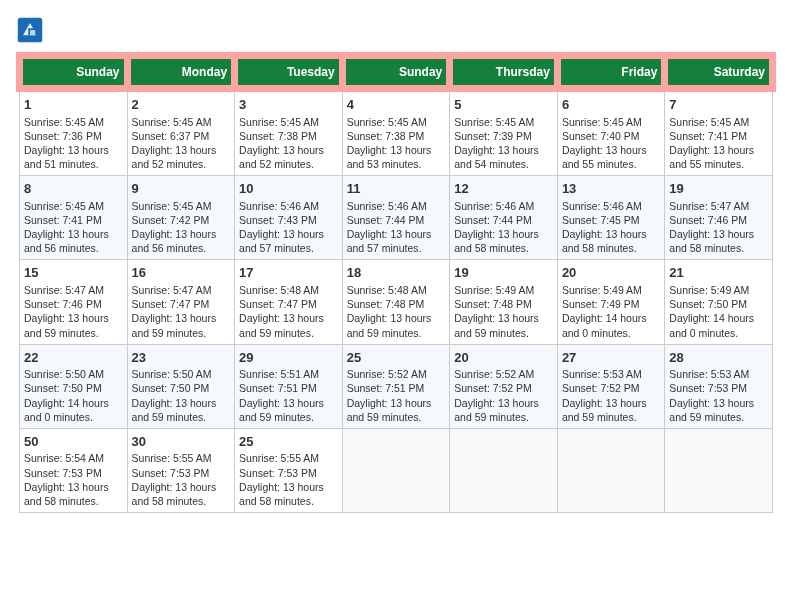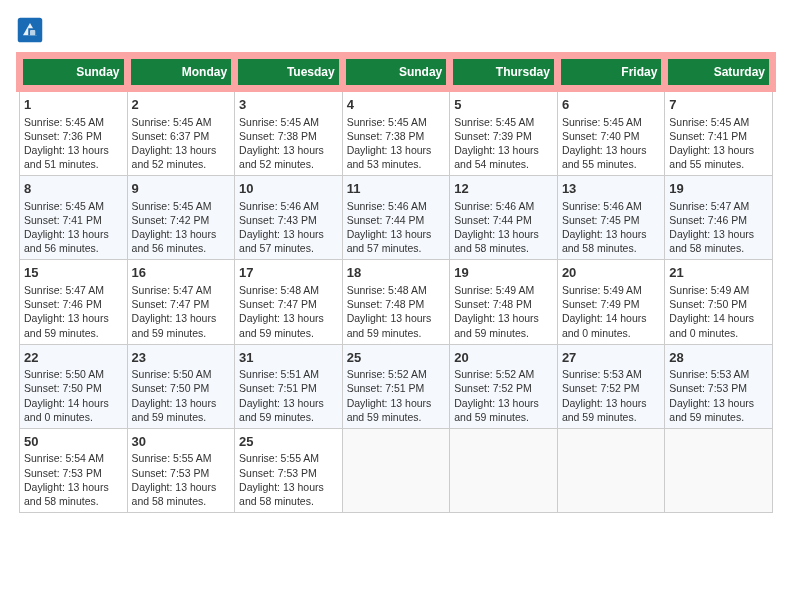--- a/index.html
+++ b/index.html
@@ -278,21 +278,21 @@
           <div>and 0 minutes.</div>
         </td>
         <td>
           <span class="day-number">23</span>
           <div>Sunrise: 5:50 AM</div>
           <div>Sunset: 7:50 PM</div>
           <div>Daylight: 13 hours</div>
           <div>and 59 minutes.</div>
         </td>
         <td>
-          <span class="day-number">31</span>
+          <span class="day-number">29</span>
           <div>Sunrise: 5:51 AM</div>
           <div>Sunset: 7:51 PM</div>
           <div>Daylight: 13 hours</div>
           <div>and 59 minutes.</div>
         </td>
         <td>
           <span class="day-number">25</span>
           <div>Sunrise: 5:52 AM</div>
           <div>Sunset: 7:51 PM</div>
           <div>Daylight: 13 hours</div>

